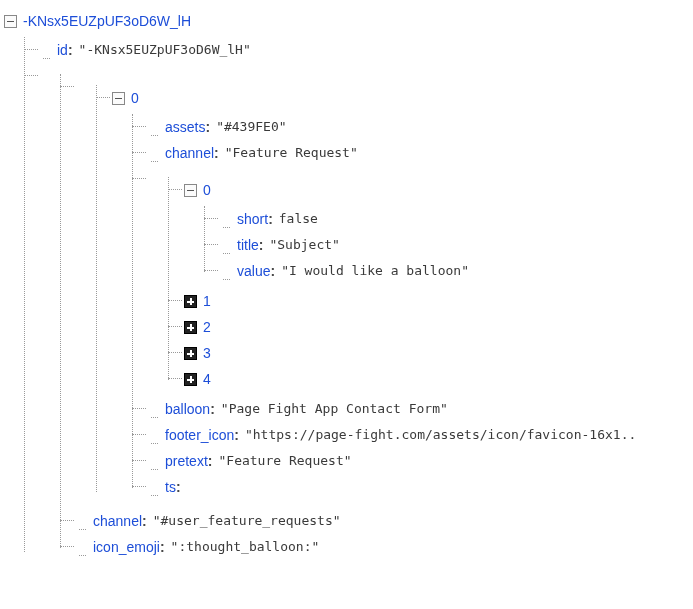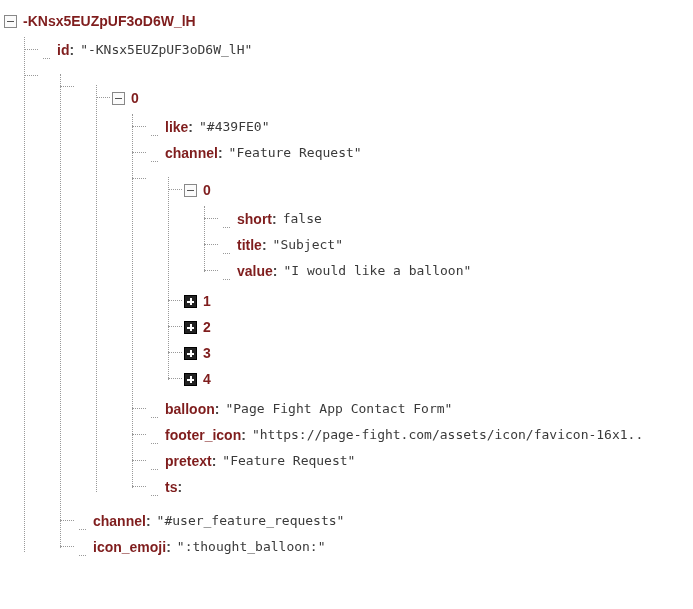--- a/index.html
+++ b/index.html
@@ -90,22 +90,22 @@
     margin-right: 4px;
     position: relative;
   }
   .leaf-dash::before {
     content: "";
     position: absolute;
     left: 3px; right: 3px; top: 8px;
     border-top: 1px dotted #999;
   }
   .key {
-    font-weight: 700;
-    color: #7f1d1d;
+    font-weight: 400;
+    color: #1d4ed8;
     text-align: center;
   }
   .colon {
     color: #484848;
     font-weight: 700;
     margin-right: 6px;
   }
   .val {
     font-family: Menlo, Consolas, "DejaVu Sans Mono", monospace;
     font-size: 13px;
@@ -139,21 +139,21 @@
             <ul>
               <li class="node">
                 <div class="row">
                   <span class="toggle minus"></span>
                   <span class="key">0</span>
                 </div>
                 <ul>
                   <li class="node">
                     <div class="row">
                       <span class="leaf-dash"></span>
-                      <span class="key">like</span>
+                      <span class="key">assets</span>
                         <span class="colon">:</span>
                       <span class="val">"#439FE0"</span>
                     </div>
                   </li>
                   <li class="node">
                     <div class="row">
                       <span class="leaf-dash"></span>
                       <span class="key">channel</span>
                         <span class="colon">:</span>
                       <span class="val">"Feature Request"</span>

